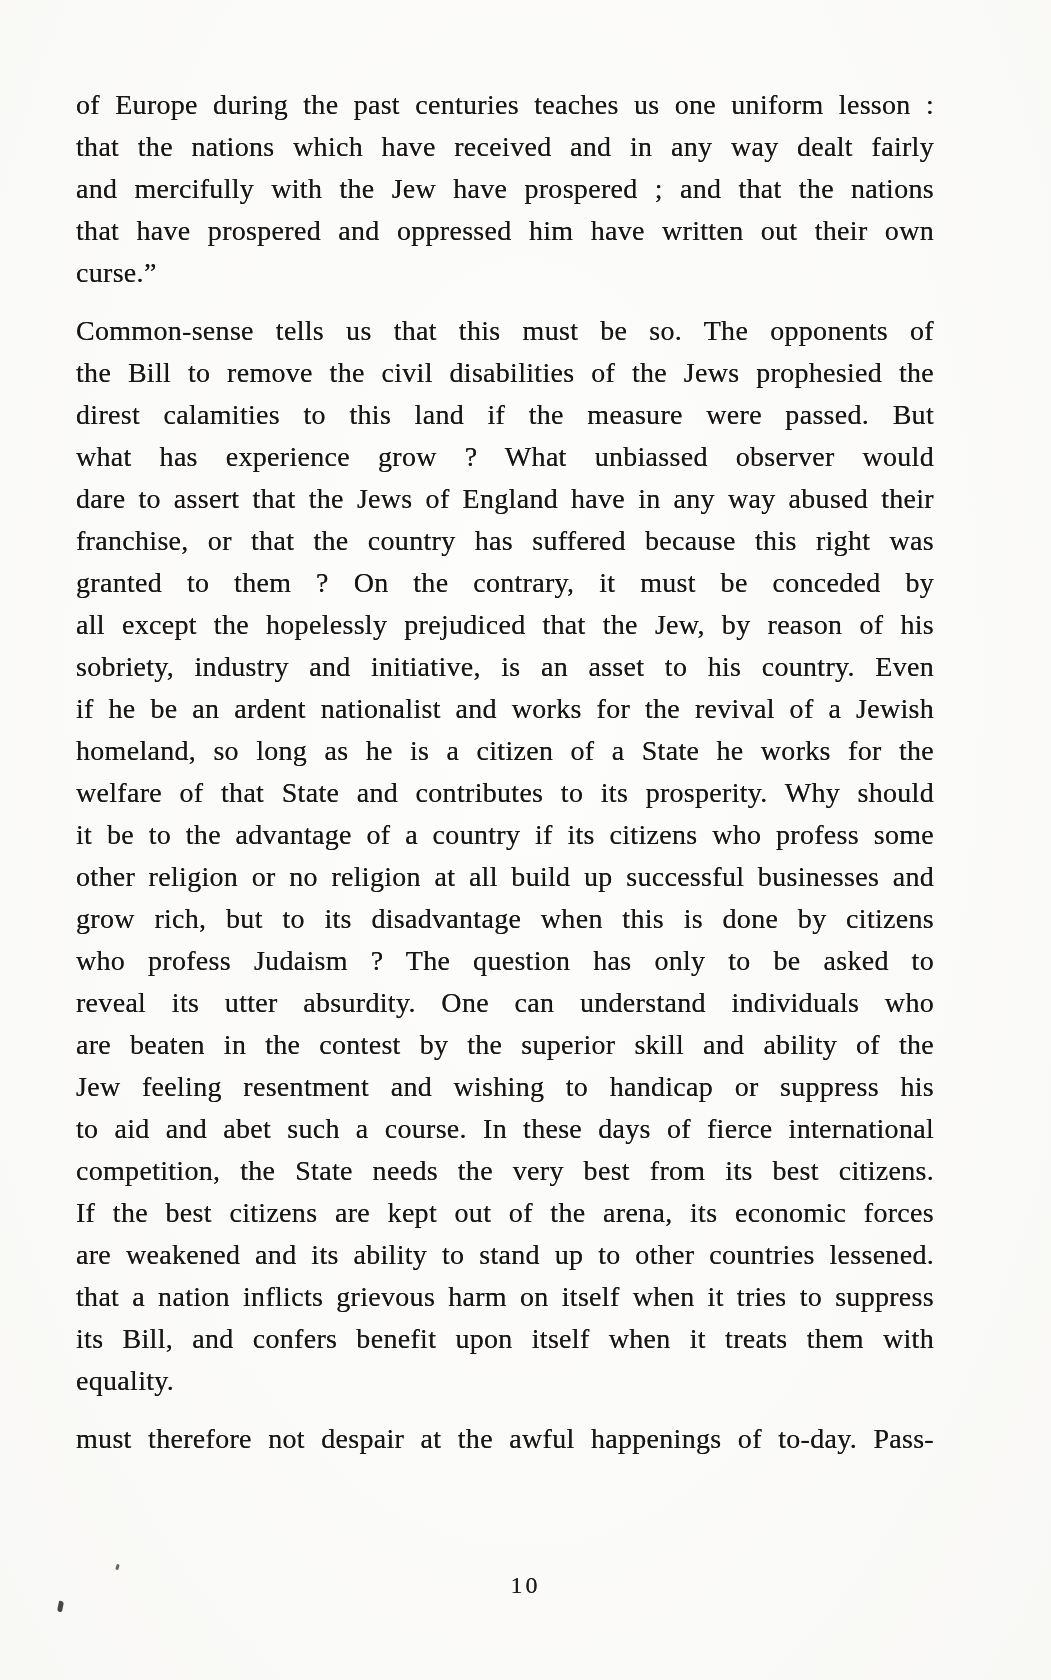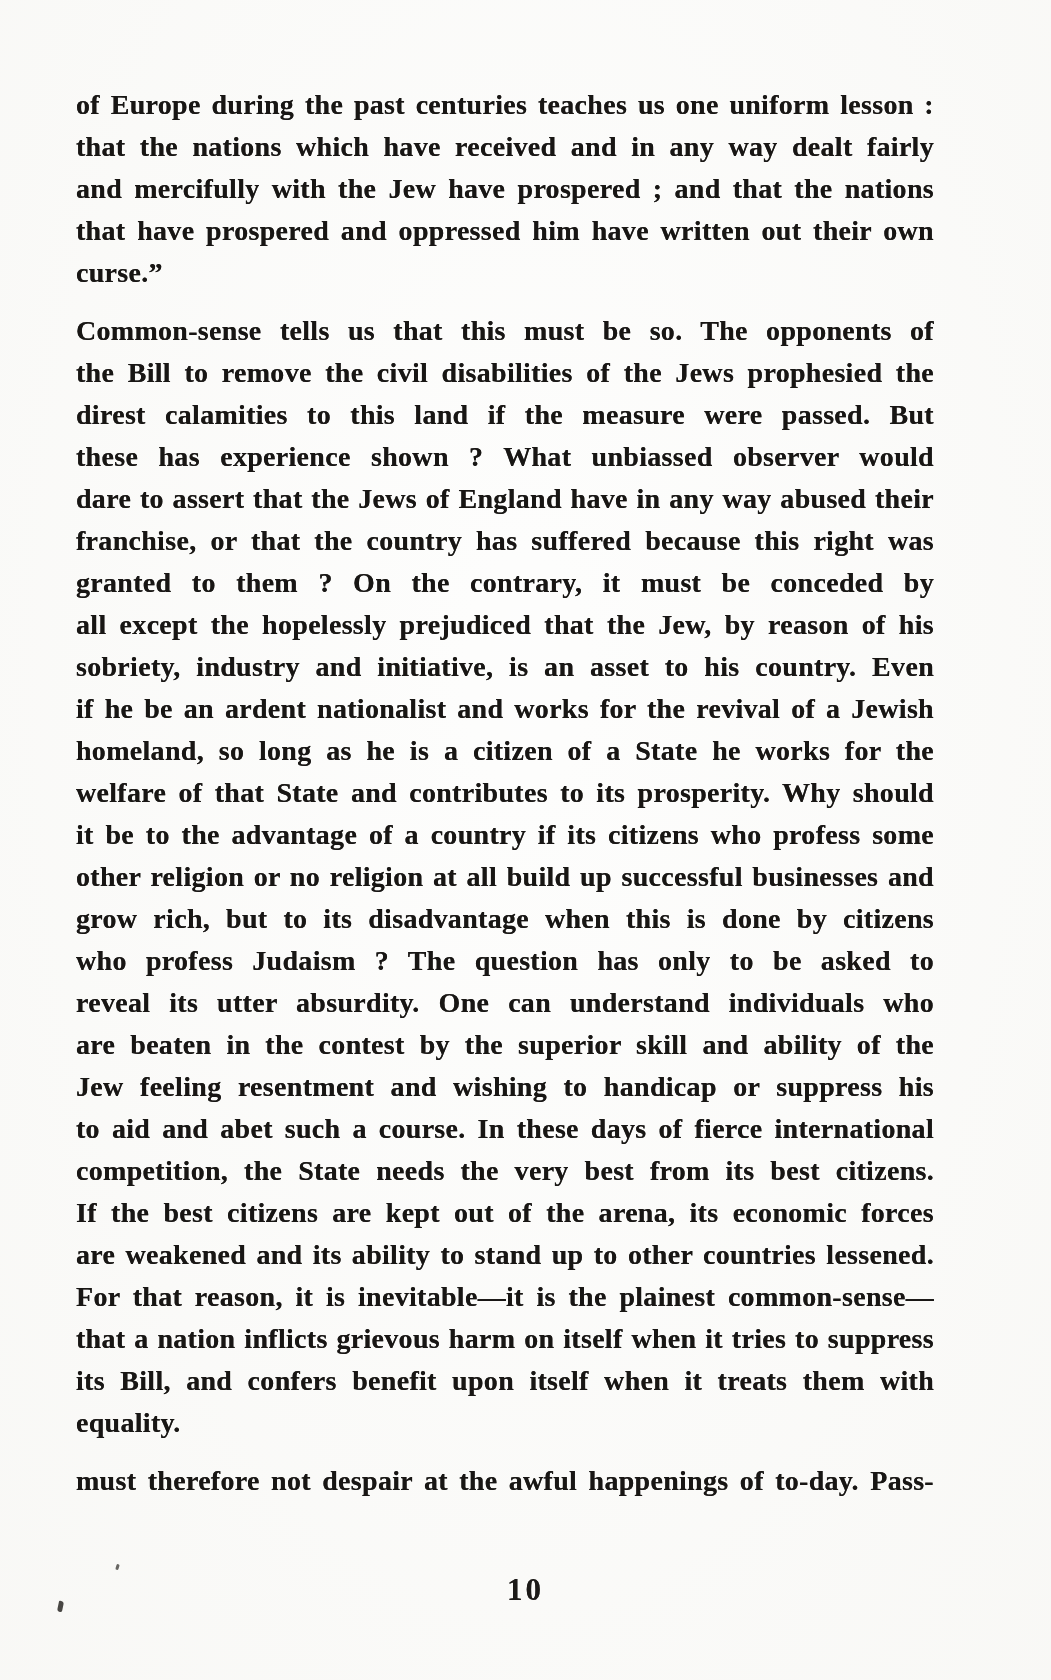--- a/index.html
+++ b/index.html
@@ -14,21 +14,20 @@
     overflow: hidden;
     font-family: "Liberation Serif", "DejaVu Serif", serif;
     color: #181614;
   }
   .page {
     position: absolute;
     inset: 0;
     background:
       radial-gradient(ellipse at 50% 40%, rgba(255,255,255,0.6), rgba(240,239,235,0.25)),
       #fbfbf9;
-    font-weight: bold;
   }
   .text-block {
     position: absolute;
     left: 76px;
     top: 84px;
     width: 858px;
   }
   .paragraph {
     margin: 0 0 16px 0;
     padding: 0;
@@ -45,21 +44,21 @@
   }
   .text-line.last {
     text-align-last: left;
   }
   .page-number {
     position: absolute;
     left: 0;
     top: 1572px;
     width: 100%;
     text-align: center;
-    font-size: 31px;
+    font-size: 24px;
     letter-spacing: 3px;
     color: #1c1a18;
     text-shadow: 0 0 0.5px rgba(20, 18, 16, 0.75);
   }
   .scan-speck {
     position: absolute;
     background: #2a2824;
   }
   .speck-1 {
     left: 116px;
@@ -89,41 +88,40 @@
         <div class="text-line">of Europe during the past centuries teaches us one uniform lesson :</div>
         <div class="text-line">that the nations which have received and in any way dealt fairly</div>
         <div class="text-line">and mercifully with the Jew have prospered ;  and that the nations</div>
         <div class="text-line">that have prospered and oppressed him have written out their own</div>
         <div class="text-line last">curse.”</div>
       </div>
       <div class="paragraph">
         <div class="text-line">Common-sense tells us that this must be so.  The opponents of</div>
         <div class="text-line">the Bill to remove the civil disabilities of the Jews prophesied the</div>
         <div class="text-line">direst calamities to this land if the measure were passed.  But</div>
-        <div class="text-line">these has experience shown ?  What unbiassed observer would</div>
+        <div class="text-line">what has experience grow ?  What unbiassed observer would</div>
         <div class="text-line">dare to assert that the Jews of England have in any way abused their</div>
         <div class="text-line">franchise, or that the country has suffered because this right was</div>
         <div class="text-line">granted to them ?  On the contrary, it must be conceded by</div>
         <div class="text-line">all except the hopelessly prejudiced that the Jew, by reason of his</div>
         <div class="text-line">sobriety, industry and initiative, is an asset to his country.   Even</div>
         <div class="text-line">if he be an ardent nationalist and works for the revival of a Jewish</div>
         <div class="text-line">homeland, so long as he is a citizen of a State he works for the</div>
         <div class="text-line">welfare of that State and contributes to its prosperity.   Why should</div>
         <div class="text-line">it be to the advantage of a country if its citizens who profess some</div>
         <div class="text-line">other religion or no religion at all build up successful businesses and</div>
         <div class="text-line">grow rich, but to its disadvantage when this is done by citizens</div>
         <div class="text-line">who profess Judaism ?  The question has only to be asked to</div>
         <div class="text-line">reveal its utter absurdity.  One can understand individuals who</div>
         <div class="text-line">are beaten in the contest by the superior skill and ability of the</div>
         <div class="text-line">Jew feeling resentment and wishing to handicap or suppress his</div>
         <div class="text-line">to aid and abet such a course.   In these days of fierce international</div>
         <div class="text-line">competition, the State needs the very best from its best citizens.</div>
         <div class="text-line">If the best citizens are kept out of the arena, its economic forces</div>
         <div class="text-line">are weakened and its ability to stand up to other countries lessened.</div>
-        <div class="text-line">For that reason, it is inevitable—it is the plainest common-sense—</div>
         <div class="text-line">that a nation inflicts grievous harm on itself when it tries to suppress</div>
         <div class="text-line">its Bill, and confers benefit upon itself when it treats them with</div>
         <div class="text-line last">equality.</div>
       </div>
       <div class="paragraph">
         <div class="text-line">must therefore not despair at the awful happenings of to-day. Pass-</div>
       </div>
     </div>
   <div class="page-number">10</div>
   <div class="scan-speck speck-1"></div>

